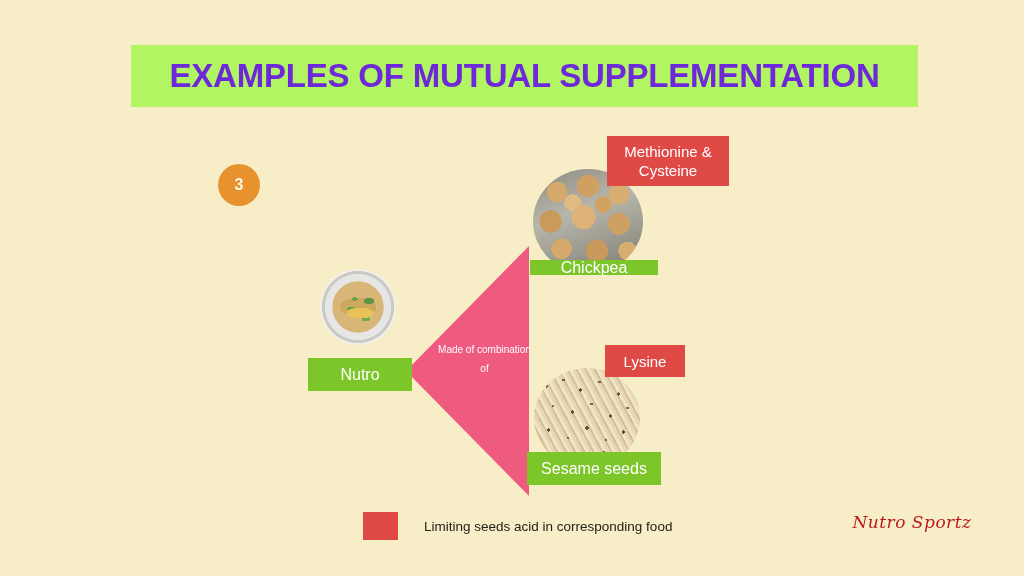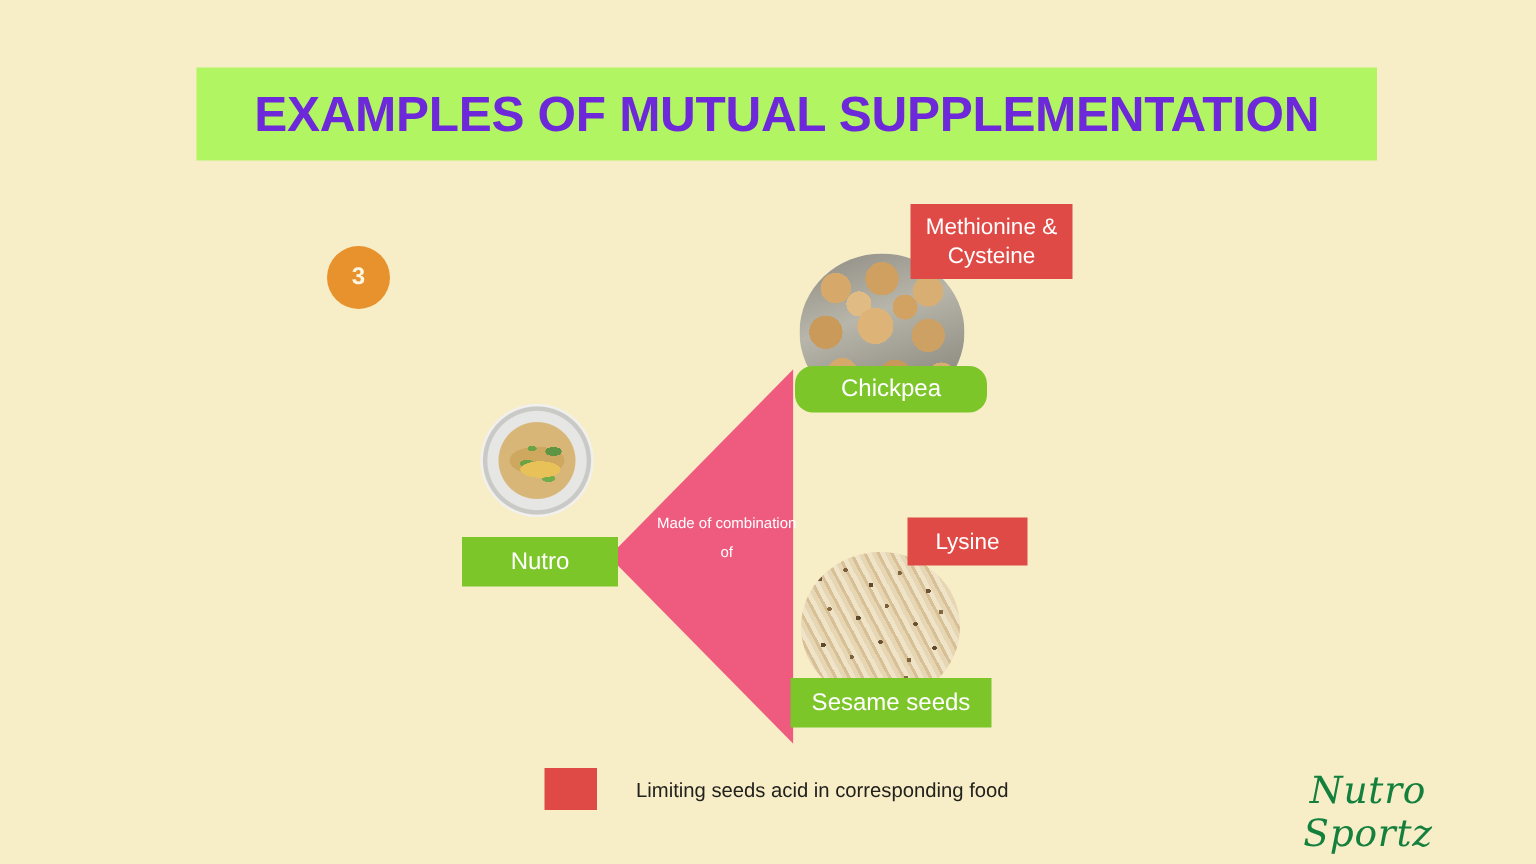--- a/index.html
+++ b/index.html
@@ -86,23 +86,23 @@
     align-items: center;
     justify-content: center;
     color: #ffffff;
     box-sizing: border-box;
     text-align: center;
   }
   .label-green { background: #7cc62a; font-size: 16px; }
   .label-red   { background: #e04a46; font-size: 15px; }
 
   #label-hummus       { left: 308px; top: 358px; width: 104px; height: 33px; }
-  #label-chickpea     { left: 530px; top: 244px; width: 128px; height: 31px; border-radius: 12px; }
+  #label-chickpea     { left: 530px; top: 260px; width: 128px; height: 15px; }
   #label-sesame       { left: 527px; top: 452px; width: 134px; height: 33px; }
-  #label-methionine   { left: 607px; top: 136px; width: 108px; height: 50px;
+  #label-methionine   { left: 607px; top: 136px; width: 122px; height: 50px;
                         line-height: 19px; padding: 0 6px; }
   #label-lysine       { left: 605px; top: 345px; width: 80px; height: 32px; }
 
   
   .food-circle {
     position: absolute;
     border-radius: 50%;
     overflow: hidden;
   }
   
@@ -189,22 +189,22 @@
 
   
   #watermark {
     position: absolute;
     left: 828px;
     top: 512px;
     width: 168px;
     text-align: center;
     font-family: "DejaVu Serif", serif;
     font-style: italic;
-    font-size: 25px;
-    color: #15803d;
+    font-size: 17px;
+    color: #b91c1c;
     letter-spacing: 0.5px;
   }
 </style>
 </head>
 <body>
 
 <div id="slide">
 
   <div id="title-band">
     <span id="title-text">EXAMPLES OF MUTUAL SUPPLEMENTATION</span>

